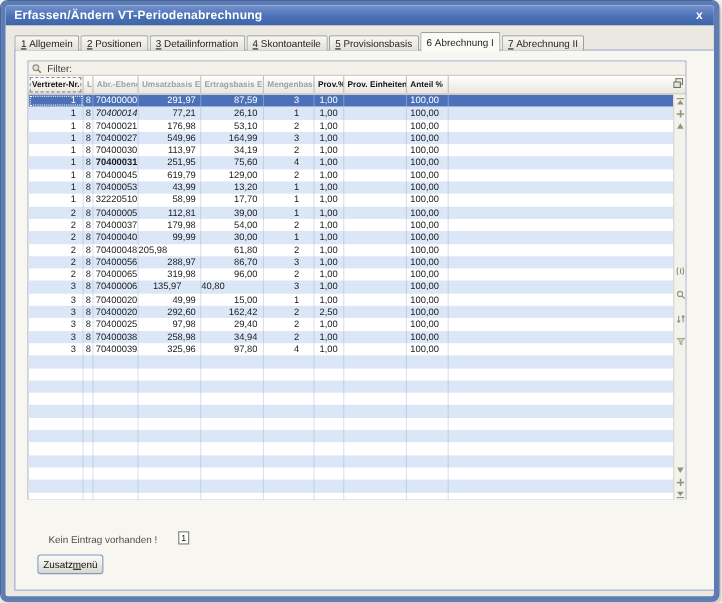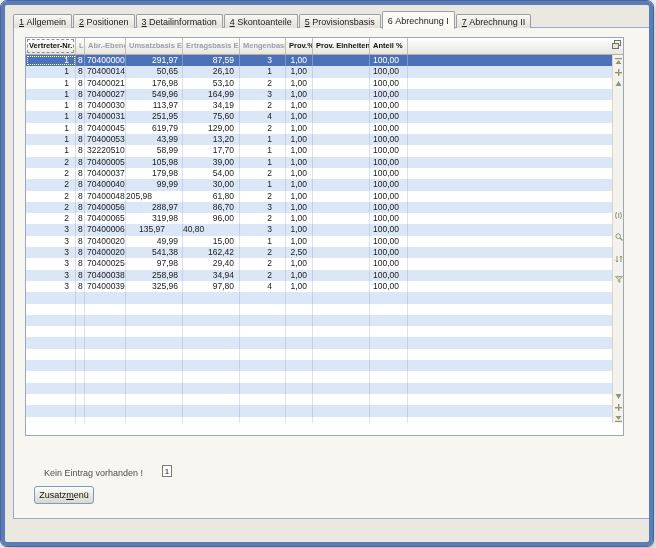--- a/index.html
+++ b/index.html
@@ -70,20 +70,24 @@
     background:linear-gradient(#fdfdfa,#e7e6dd 60%,#d9d8cd); border:1px solid #7e9ac4;
     border-radius:3px; font-size:9px; color:#111; font-family:inherit; cursor:default; }
   .zbtn .u { text-decoration:underline; }
 </style>
 </head>
 <body>
 
 <div class="screen">
   <div class="window">
 
+    <div class="titlebar">
+      <span>Erfassen/Ändern VT-Periodenabrechnung</span>
+      <span class="close">x</span>
+    </div>
 
     <div class="body">
       <div class="tabstrip" id="tabstrip">
           <div class="tab">
             <span class="accel u">1</span>
             <span>&nbsp;Allgemein</span>
           </div>
           <div class="tab">
             <span class="accel u">2</span>
             <span>&nbsp;Positionen</span>
@@ -106,20 +110,29 @@
           </div>
           <div class="tab">
             <span class="accel u">7</span>
             <span>&nbsp;Abrechnung II</span>
           </div>
         </div>
 
       <div class="panel">
 
         <div class="grid">
+          <div class="filterbar">
+            <span style="display:flex">
+              <svg width="9" height="9" viewBox="0 0 9 9">
+                  <circle cx="3.6" cy="3.6" r="2.6" fill="#e8e2d2" stroke="#8a8a8a" stroke-width="1"></circle>
+                  <line x1="5.6" y1="5.6" x2="8.2" y2="8.2" stroke="#8a7a50" stroke-width="1.4"></line>
+                </svg>
+            </span>
+            <span>Filter:</span>
+          </div>
 
           <div class="headerrow" id="headerrow">
               <div class="hcell focusring" style="width: 50px;">Vertreter-Nr.</div>
               <div class="hcell muted" style="width: 9px;">L</div>
               <div class="hcell muted" style="width: 41px;">Abr.-Ebene</div>
               <div class="hcell muted" style="width: 57px;">Umsatzbasis EUR</div>
               <div class="hcell muted" style="width: 57px;">Ertragsbasis EUR</div>
               <div class="hcell muted" style="width: 46px;">Mengenbasis</div>
               <div class="hcell" style="width: 27px;">Prov.%</div>
               <div class="hcell" style="width: 57px;">Prov. Einheiten</div>
@@ -143,22 +156,22 @@
                   <div class="cell c4" style="width: 57px; text-align: right;">87,59</div>
                   <div class="cell c5" style="width: 46px; text-align: right;">3</div>
                   <div class="cell c6" style="width: 27px; text-align: right;">1,00</div>
                   <div class="cell c7" style="width: 57px; text-align: right;"></div>
                   <div class="cell c8" style="width: 38px; text-align: right;">100,00</div>
                   <div class="cell rfill"></div>
                 </div>
                 <div class="row">
                   <div class="cell c0" style="width: 50px; text-align: right;">1</div>
                   <div class="cell c1" style="width: 9px; text-align: left;">8</div>
-                  <div class="cell c2" style="width: 41px; text-align: center;">70400014</div>
-                  <div class="cell c3" style="width: 57px; text-align: right;">50,65</div>
+                  <div class="cell c2" style="width: 41px; text-align: center; font-style: italic;">70400014</div>
+                  <div class="cell c3" style="width: 57px; text-align: right;">77,21</div>
                   <div class="cell c4" style="width: 57px; text-align: right;">26,10</div>
                   <div class="cell c5" style="width: 46px; text-align: right;">1</div>
                   <div class="cell c6" style="width: 27px; text-align: right;">1,00</div>
                   <div class="cell c7" style="width: 57px; text-align: right;"></div>
                   <div class="cell c8" style="width: 38px; text-align: right;">100,00</div>
                   <div class="cell rfill"></div>
                 </div>
                 <div class="row">
                   <div class="cell c0" style="width: 50px; text-align: right;">1</div>
                   <div class="cell c1" style="width: 9px; text-align: left;">8</div>
@@ -191,21 +204,21 @@
                   <div class="cell c4" style="width: 57px; text-align: right;">34,19</div>
                   <div class="cell c5" style="width: 46px; text-align: right;">2</div>
                   <div class="cell c6" style="width: 27px; text-align: right;">1,00</div>
                   <div class="cell c7" style="width: 57px; text-align: right;"></div>
                   <div class="cell c8" style="width: 38px; text-align: right;">100,00</div>
                   <div class="cell rfill"></div>
                 </div>
                 <div class="row">
                   <div class="cell c0" style="width: 50px; text-align: right;">1</div>
                   <div class="cell c1" style="width: 9px; text-align: left;">8</div>
-                  <div class="cell c2" style="width: 41px; text-align: center;">70400031</div>
+                  <div class="cell c2" style="width: 41px; text-align: center; font-weight: bold;">70400031</div>
                   <div class="cell c3" style="width: 57px; text-align: right;">251,95</div>
                   <div class="cell c4" style="width: 57px; text-align: right;">75,60</div>
                   <div class="cell c5" style="width: 46px; text-align: right;">4</div>
                   <div class="cell c6" style="width: 27px; text-align: right;">1,00</div>
                   <div class="cell c7" style="width: 57px; text-align: right;"></div>
                   <div class="cell c8" style="width: 38px; text-align: right;">100,00</div>
                   <div class="cell rfill"></div>
                 </div>
                 <div class="row">
                   <div class="cell c0" style="width: 50px; text-align: right;">1</div>
@@ -240,21 +253,21 @@
                   <div class="cell c5" style="width: 46px; text-align: right;">1</div>
                   <div class="cell c6" style="width: 27px; text-align: right;">1,00</div>
                   <div class="cell c7" style="width: 57px; text-align: right;"></div>
                   <div class="cell c8" style="width: 38px; text-align: right;">100,00</div>
                   <div class="cell rfill"></div>
                 </div>
                 <div class="row">
                   <div class="cell c0" style="width: 50px; text-align: right;">2</div>
                   <div class="cell c1" style="width: 9px; text-align: left;">8</div>
                   <div class="cell c2" style="width: 41px; text-align: left;">70400005</div>
-                  <div class="cell c3" style="width: 57px; text-align: right;">105,98</div>
+                  <div class="cell c3" style="width: 57px; text-align: right;">112,81</div>
                   <div class="cell c4" style="width: 57px; text-align: right;">39,00</div>
                   <div class="cell c5" style="width: 46px; text-align: right;">1</div>
                   <div class="cell c6" style="width: 27px; text-align: right;">1,00</div>
                   <div class="cell c7" style="width: 57px; text-align: right;"></div>
                   <div class="cell c8" style="width: 38px; text-align: right;">100,00</div>
                   <div class="cell rfill"></div>
                 </div>
                 <div class="row">
                   <div class="cell c0" style="width: 50px; text-align: right;">2</div>
                   <div class="cell c1" style="width: 9px; text-align: left;">8</div>
@@ -336,21 +349,21 @@
                   <div class="cell c5" style="width: 46px; text-align: right;">1</div>
                   <div class="cell c6" style="width: 27px; text-align: right;">1,00</div>
                   <div class="cell c7" style="width: 57px; text-align: right;"></div>
                   <div class="cell c8" style="width: 38px; text-align: right;">100,00</div>
                   <div class="cell rfill"></div>
                 </div>
                 <div class="row">
                   <div class="cell c0" style="width: 50px; text-align: right;">3</div>
                   <div class="cell c1" style="width: 9px; text-align: left;">8</div>
                   <div class="cell c2" style="width: 41px; text-align: left;">70400020</div>
-                  <div class="cell c3" style="width: 57px; text-align: right;">541,38</div>
+                  <div class="cell c3" style="width: 57px; text-align: right;">292,60</div>
                   <div class="cell c4" style="width: 57px; text-align: right;">162,42</div>
                   <div class="cell c5" style="width: 46px; text-align: right;">2</div>
                   <div class="cell c6" style="width: 27px; text-align: right;">2,50</div>
                   <div class="cell c7" style="width: 57px; text-align: right;"></div>
                   <div class="cell c8" style="width: 38px; text-align: right;">100,00</div>
                   <div class="cell rfill"></div>
                 </div>
                 <div class="row">
                   <div class="cell c0" style="width: 50px; text-align: right;">3</div>
                   <div class="cell c1" style="width: 9px; text-align: left;">8</div>

